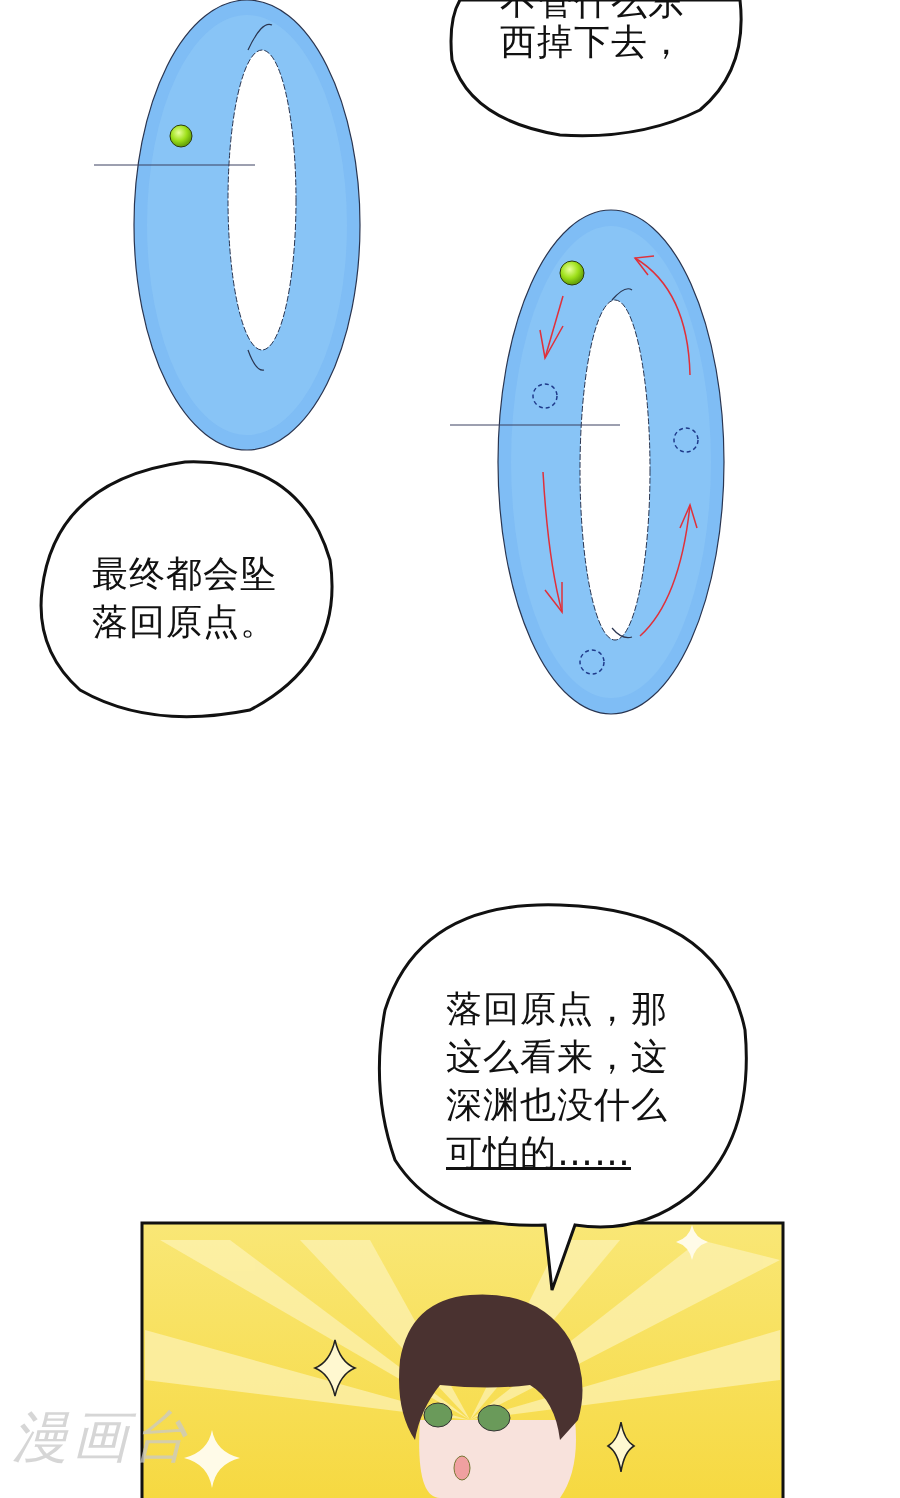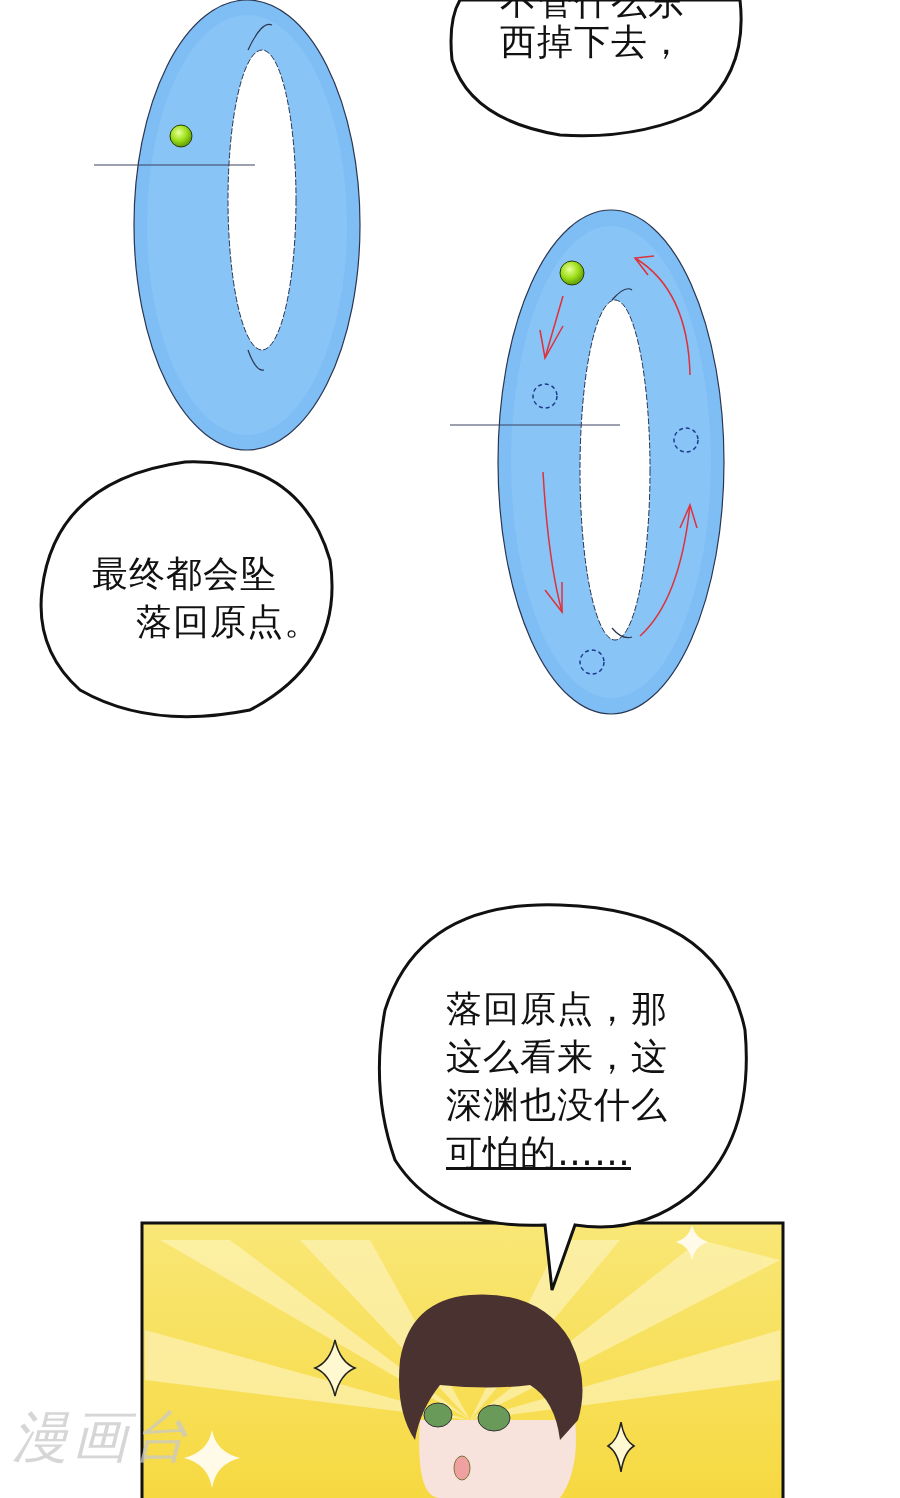--- a/index.html
+++ b/index.html
@@ -94,20 +94,20 @@
     </g>
   </g>
 
   <path d="M560 905 Q720 910 745 1030 Q755 1140 690 1195 Q640 1235 575 1225 L552 1290 L545 1225 Q440 1230 395 1160 Q370 1090 385 1010 Q420 900 560 905 Z" fill="#fff" stroke="#111" stroke-width="3"></path>
 </svg>
 
 <div class="bubble-text" style="left:500px;top:-22px;">不管什么东</div>
 <div class="bubble-text" style="left:500px;top:18px;">西掉下去，</div>
 
 <div class="bubble-text" style="left:92px;top:550px;">最终都会坠</div>
-<div class="bubble-text" style="left:92px;top:598px;margin-left:44px;">落回原点。</div>
+<div class="bubble-text" style="left:92px;top:598px;">落回原点。</div>
 
 <div class="bubble-text" style="left:446px;top:985px;">落回原点，那</div>
 <div class="bubble-text" style="left:446px;top:1033px;">这么看来，这</div>
 <div class="bubble-text" style="left:446px;top:1081px;">深渊也没什么</div>
 <div class="bubble-text" style="left:446px;top:1129px;text-decoration:underline;">可怕的……</div>
 
 <div class="watermark">漫画台</div>
 
 </body></html>

